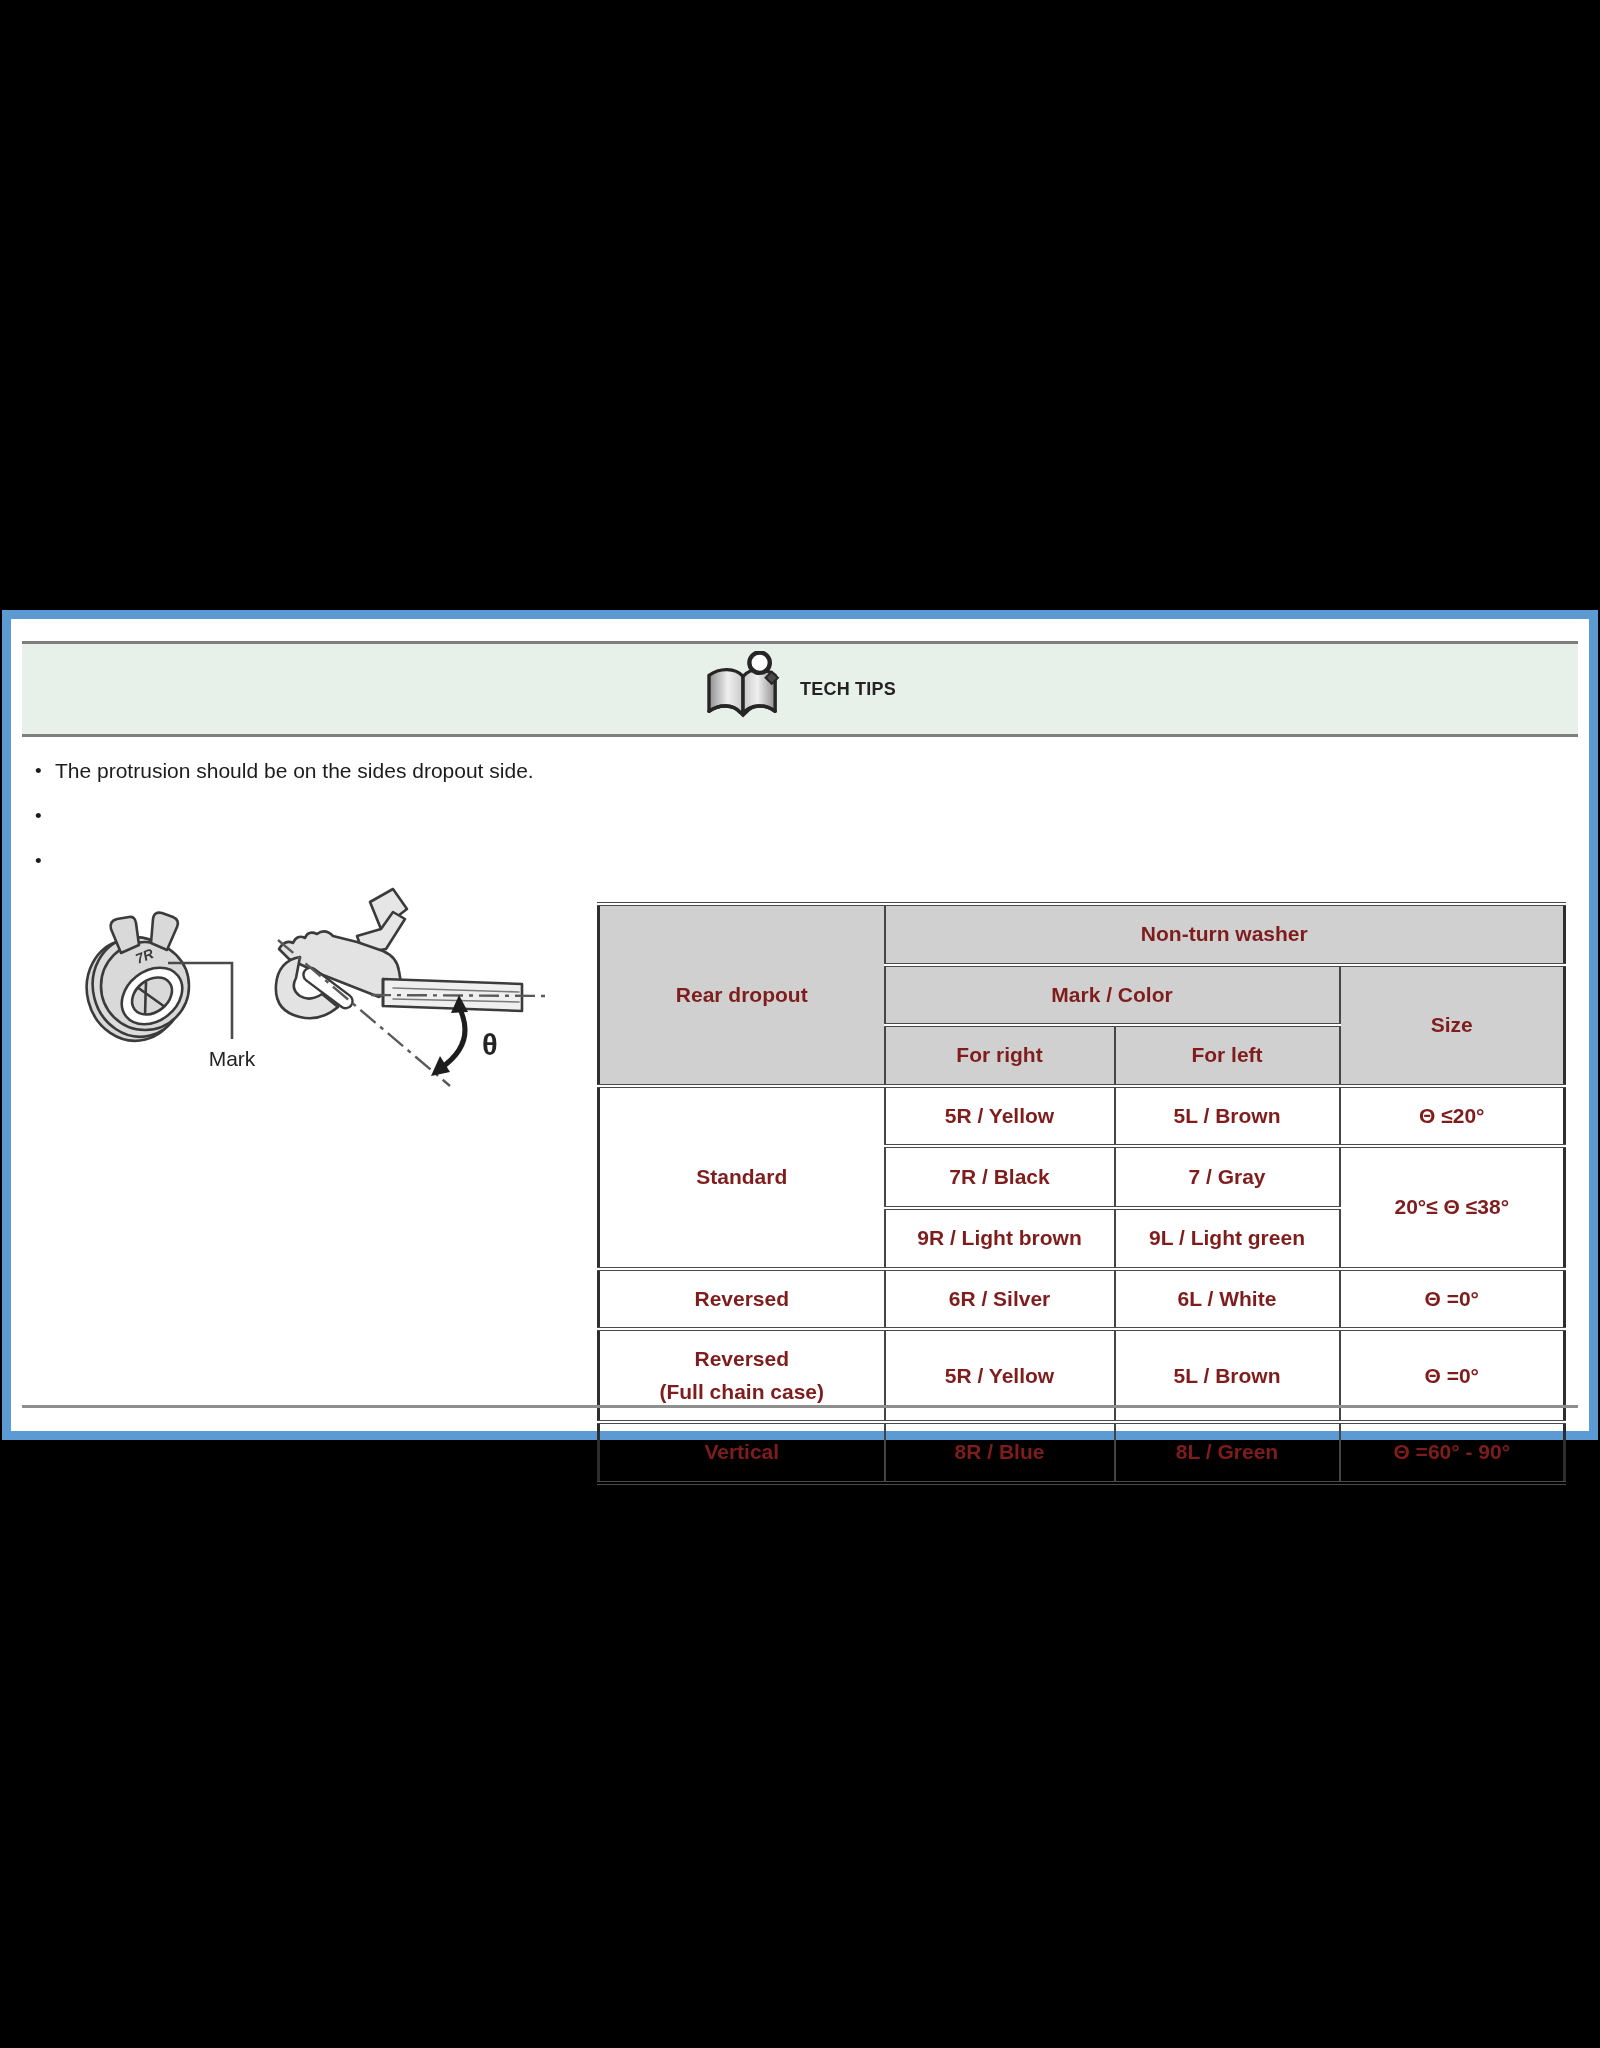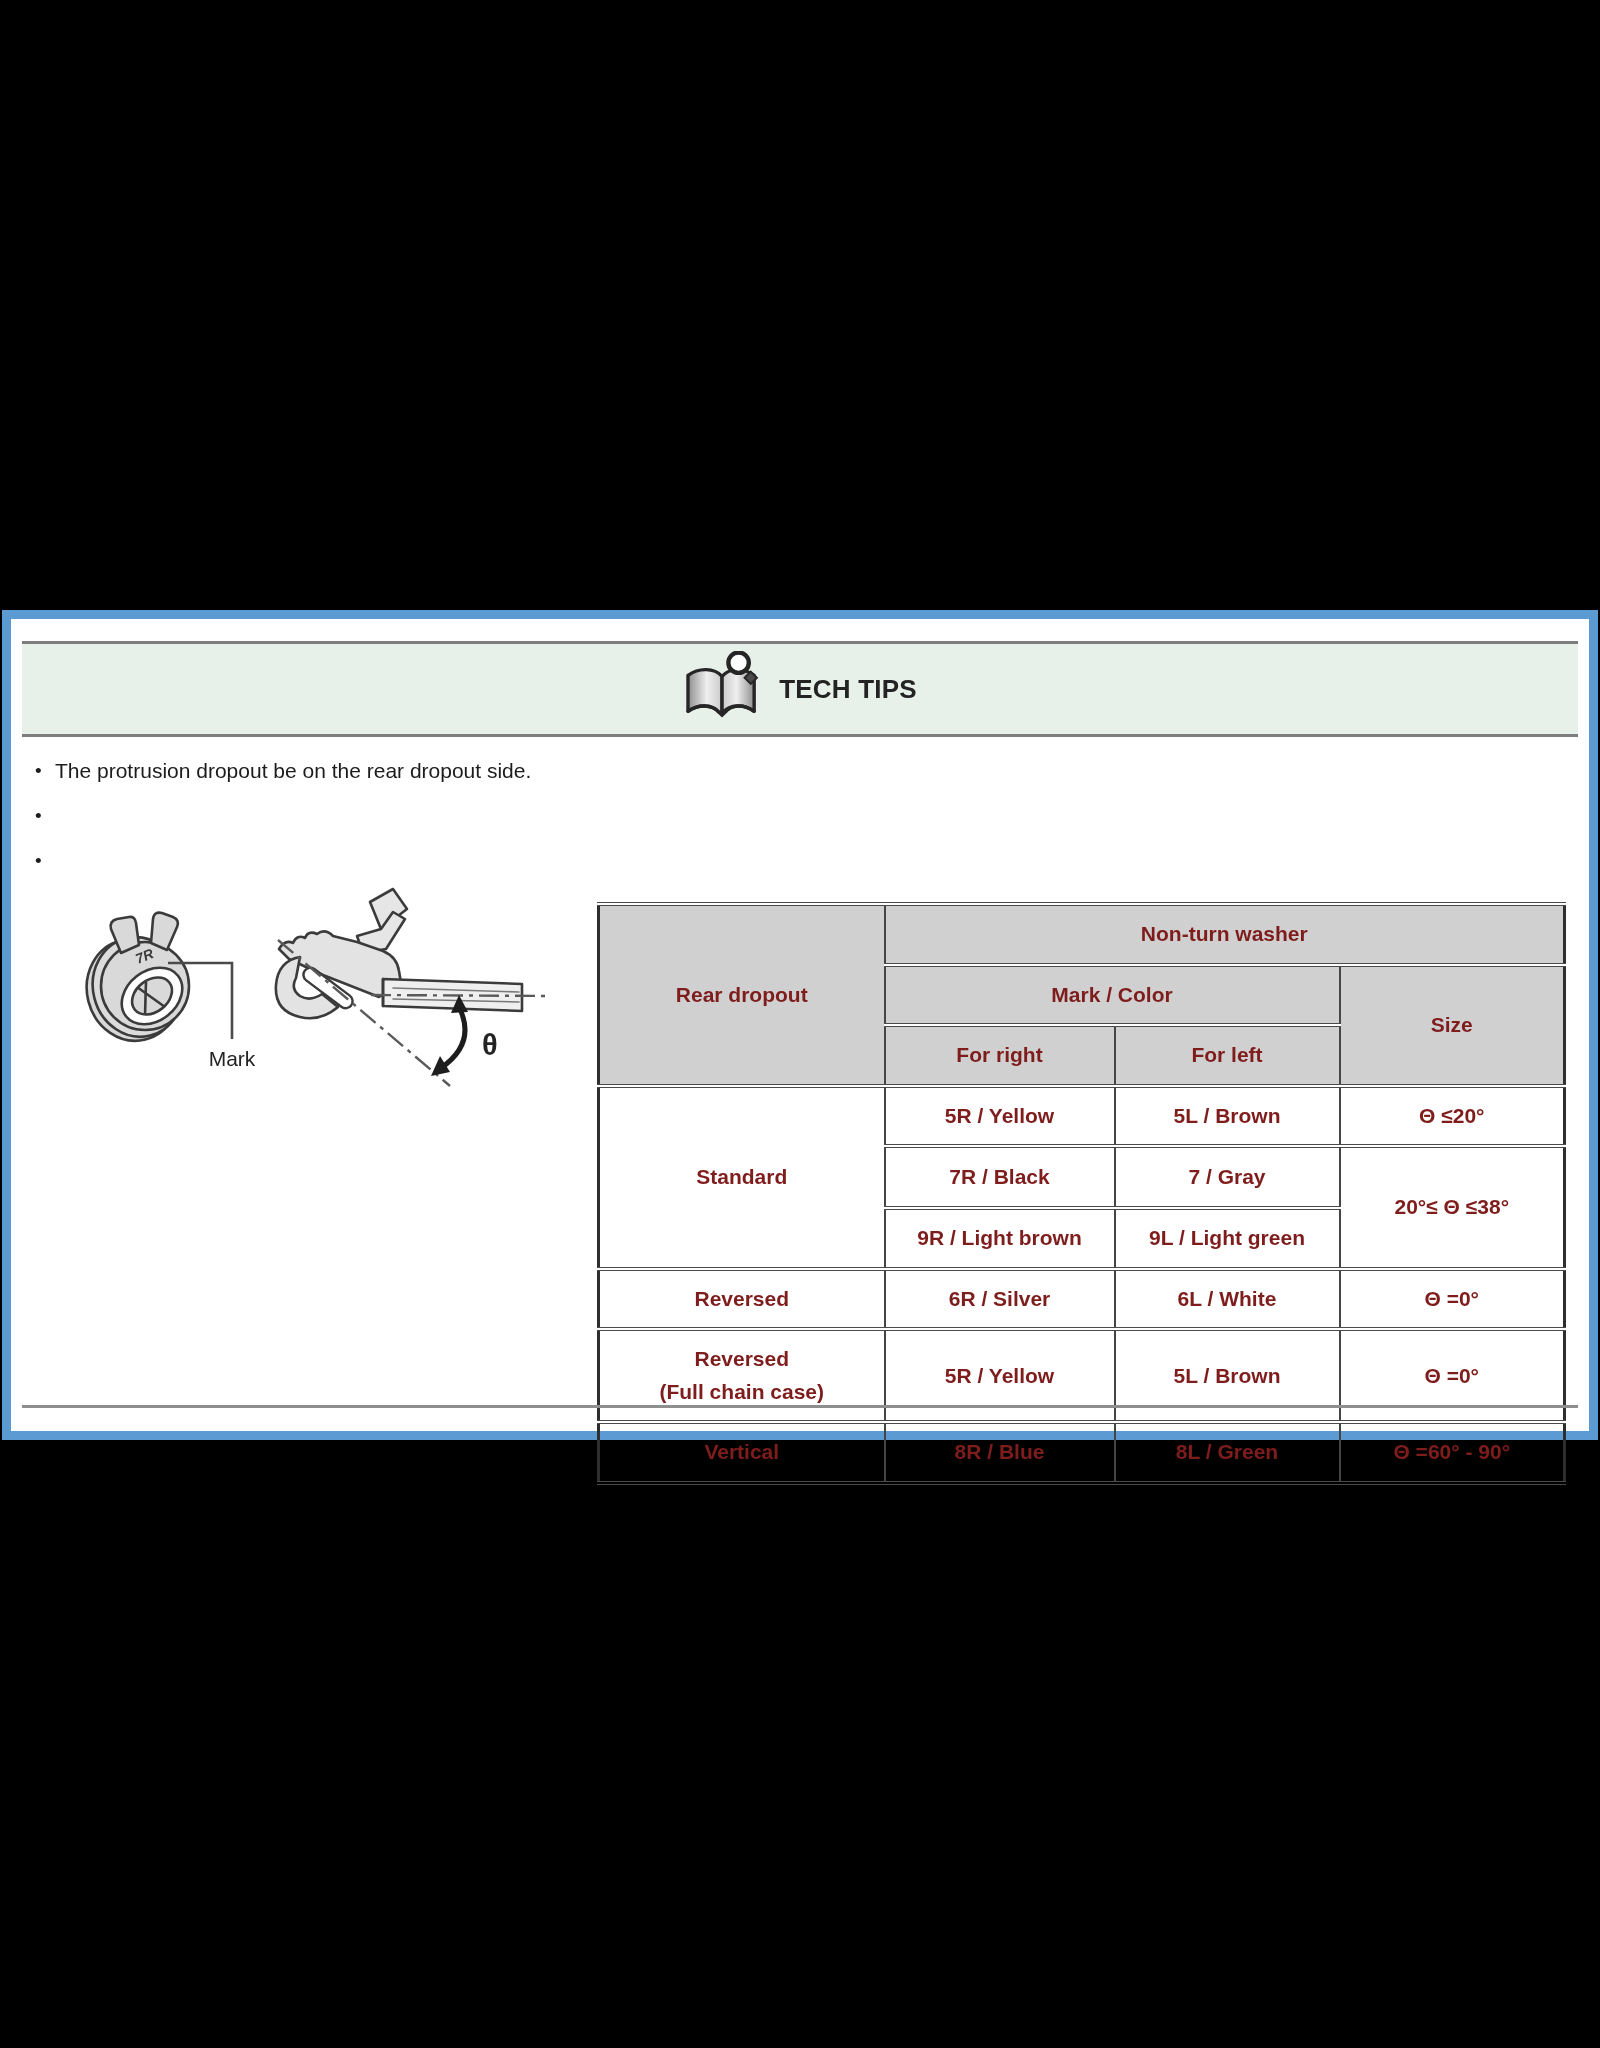--- a/index.html
+++ b/index.html
@@ -20,21 +20,21 @@
   
   .band{
     position:absolute;left:11px;right:11px;top:22px;height:96px;
     box-sizing:border-box;
     background:#e8f1e9;
     border-top:3px solid #7d7d7d;
     border-bottom:3px solid #7d7d7d;
     display:flex;align-items:center;justify-content:center;gap:14px;
   }
   .band-title{
-    font-size:26px;font-weight:bold;color:#232323;letter-spacing:.2px;
+    font-size:18px;font-weight:bold;color:#232323;letter-spacing:.2px;
   }
   
   .bullets{
     position:absolute;left:24px;top:138px;width:1520px;
   }
   .bullet{
     display:flex;align-items:flex-start;
     font-size:21px;color:#1c1c1c;line-height:28px;margin-bottom:17px;
   }
   .bullet .dot{width:20px;flex:0 0 20px;font-size:19px;}
@@ -96,21 +96,21 @@
           <circle cx="57" cy="12" r="10.5" fill="#ffffff" stroke="#262626" stroke-width="4.5"></circle>
           <rect x="65" y="23" width="9" height="9" fill="#4a4a4a" stroke="#262626" stroke-width="2" transform="rotate(45 69.5 27.5)"></rect>
         </svg>
       </span>
       <span class="band-title">TECH TIPS</span>
     </div>
 
     <div class="bullets">
       <div class="bullet">
         <span class="dot">•</span>
-        <span>The protrusion dropout be on the rear dropout side.</span>
+        <span>The protrusion should be on the sides dropout side.</span>
       </div>
       <div class="bullet">
         <span class="dot">•</span>
       </div>
       <div class="bullet">
         <span class="dot">•</span>
       </div>
     </div>
 
     <div class="figs">

